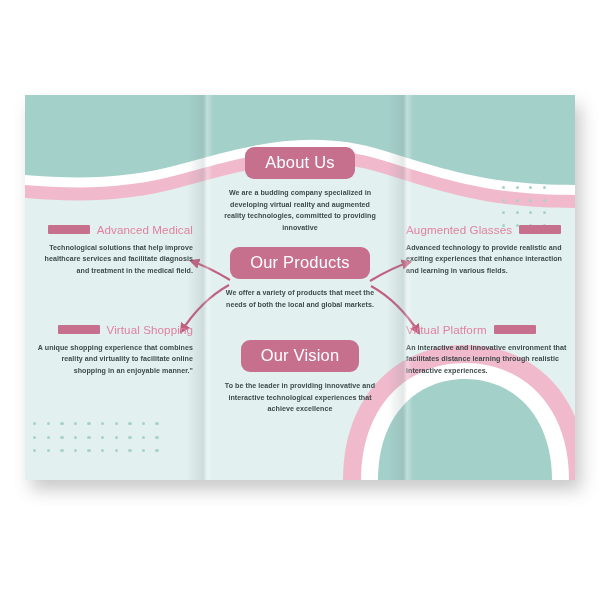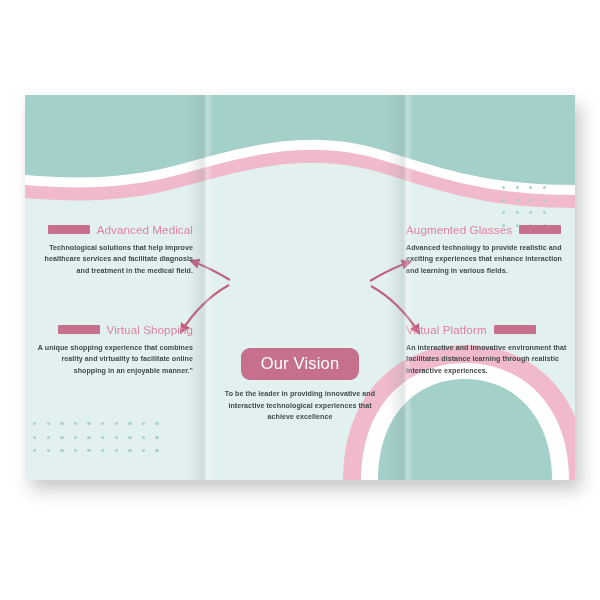--- a/index.html
+++ b/index.html
@@ -79,21 +79,21 @@
 
   
   .center-block {
     position: absolute;
     left: 0;
     width: 200px;
     text-align: center;
   }
   #block-about    { top: 52px; }
   #block-products { top: 152px; }
-  #block-vision   { top: 253px; }
+  #block-vision   { top: 245px; }
 
   .pill {
     display: inline-block;
     background: #c6708d;
     color: #ffffff;
     font-size: 16.5px;
     font-weight: 400;
     letter-spacing: 0.2px;
     padding: 7px 20px 8px 20px;
     border-radius: 9px;
@@ -299,21 +299,29 @@
     <div class="side-sec" id="sec-shopping">
       <div class="side-head rtl">
         <span class="head-bar"></span>
         <span class="head-txt">Virtual Shopping</span>
       </div>
       <div class="side-body">A unique shopping experience that combines reality and virtuality to facilitate online shopping in an enjoyable manner."</div>
     </div>
 
     <div class="panel" id="panel-center">
 
-
+      <div class="center-block" id="block-about">
+        <span class="pill">About Us</span>
+        <div class="center-body">We are a budding company specialized in developing virtual reality and augmented reality technologies, committed to providing innovative</div>
+      </div>
+
+      <div class="center-block" id="block-products">
+        <span class="pill">Our Products</span>
+        <div class="center-body">We offer a variety of products that meet the needs of both the local and global markets.</div>
+      </div>
 
       <div class="center-block" id="block-vision">
         <span class="pill">Our Vision</span>
         <div class="center-body">To be the leader in providing innovative and interactive technological experiences that achieve excellence</div>
       </div>
 
     </div>
 
     <div class="panel" id="panel-right"></div>
 

